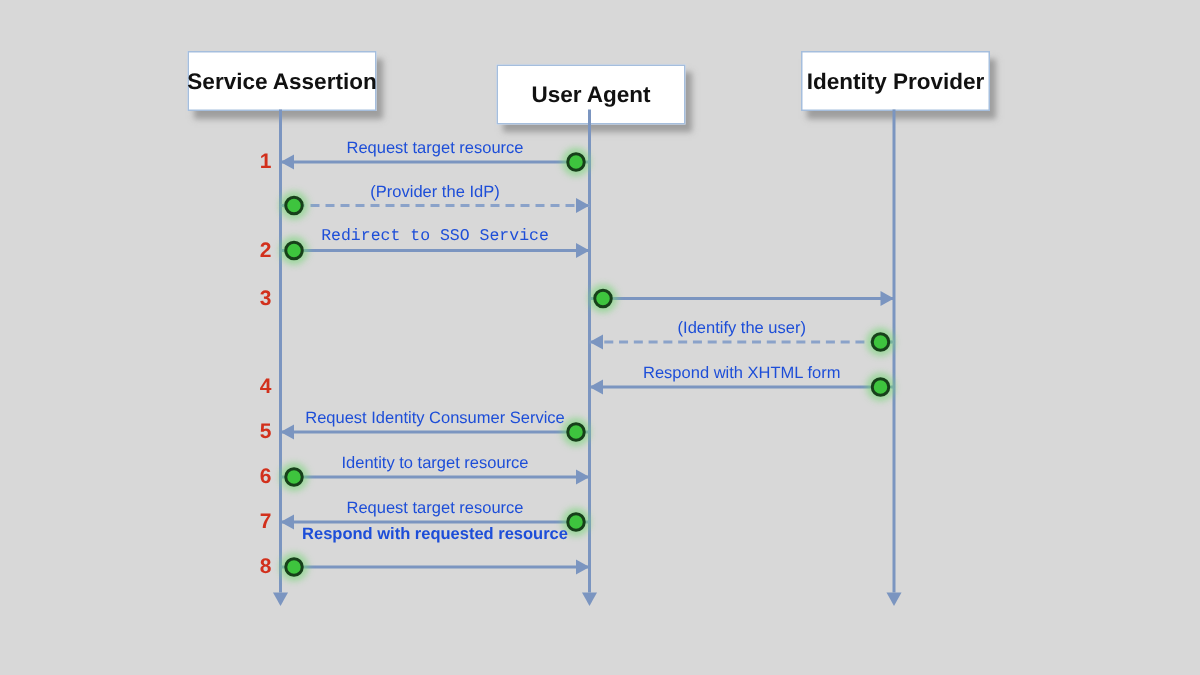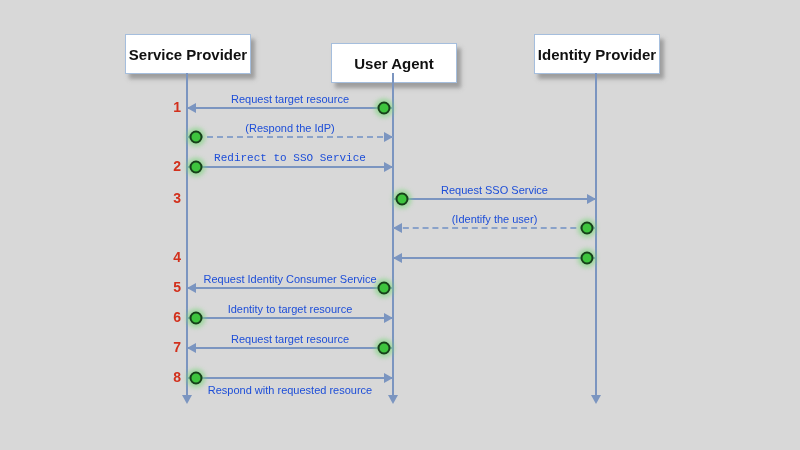--- a/index.html
+++ b/index.html
@@ -86,21 +86,21 @@
     border: 2px solid #17401a;
     box-shadow: 0 0 4px 3px rgba(120, 214, 120, 0.6);
     transform: translate(-50%, -50%);
   }
 </style>
 </head>
 <body>
 
 <div id="stage">
     <div class="actor-box" style="left: 125px; top: 34px;">
-      <div class="actor-label">Service Provider</div>
+      <div class="actor-label">Service Assertion</div>
     </div>
     <div class="lifeline" style="left: 186px; top: 73px; height: 322px;"></div>
     <div class="lifeline-arrow" style="left: 182px; top: 395px;"></div>
     <div class="actor-box" style="left: 331px; top: 43px;">
       <div class="actor-label">User Agent</div>
     </div>
     <div class="lifeline" style="left: 392px; top: 73px; height: 322px;"></div>
     <div class="lifeline-arrow" style="left: 388px; top: 395px;"></div>
     <div class="actor-box" style="left: 534px; top: 34px; text-align: right;">
       <div class="actor-label">Identity Provider</div>
@@ -109,53 +109,53 @@
     <div class="lifeline-arrow" style="left: 591px; top: 395px;"></div>
     <div class="msg-line solid" style="left: 187px; top: 107px; width: 206px;"></div>
     <div class="head-left" style="left: 187px; top: 103px;"></div>
     <div class="start-dot" style="left: 384px; top: 108px;"></div>
     <div class="msg-label" style="left: 290px; top: 105px;">Request target resource</div>
     <div class="msg-number" style="left: 181px; top: 107px;">1</div>
     <div class="msg-line dashed" style="left: 187px; top: 136px; width: 206px;"></div>
     <div class="head-left" style="left: 187px; top: 132px;"></div>
     <div class="head-right" style="left: 384px; top: 132px;"></div>
     <div class="start-dot" style="left: 196px; top: 137px;"></div>
-    <div class="msg-label" style="left: 290px; top: 134px;">(Respond the IdP)</div>
+    <div class="msg-label" style="left: 290px; top: 134px;">(Provider the IdP)</div>
     <div class="msg-line solid" style="left: 187px; top: 166px; width: 206px;"></div>
     <div class="head-right" style="left: 384px; top: 162px;"></div>
     <div class="start-dot" style="left: 196px; top: 167px;"></div>
     <div class="msg-label" style="left: 290px; top: 164px; font-family: Liberation Mono, monospace;">Redirect to SSO Service</div>
     <div class="msg-number" style="left: 181px; top: 166px;">2</div>
     <div class="msg-line solid" style="left: 393px; top: 198px; width: 203px;"></div>
     <div class="head-right" style="left: 587px; top: 194px;"></div>
     <div class="start-dot" style="left: 402px; top: 199px;"></div>
-    <div class="msg-label" style="left: 494.5px; top: 196px;">Request SSO Service</div>
     <div class="msg-number" style="left: 181px; top: 198px;">3</div>
     <div class="msg-line dashed" style="left: 393px; top: 227px; width: 203px;"></div>
     <div class="head-left" style="left: 393px; top: 223px;"></div>
     <div class="head-right" style="left: 587px; top: 223px;"></div>
     <div class="start-dot" style="left: 587px; top: 228px;"></div>
     <div class="msg-label" style="left: 494.5px; top: 225px;">(Identify the user)</div>
     <div class="msg-line solid" style="left: 393px; top: 257px; width: 203px;"></div>
     <div class="head-left" style="left: 393px; top: 253px;"></div>
     <div class="start-dot" style="left: 587px; top: 258px;"></div>
+    <div class="msg-label" style="left: 494.5px; top: 255px;">Respond with XHTML form</div>
     <div class="msg-number" style="left: 181px; top: 257px;">4</div>
     <div class="msg-line solid" style="left: 187px; top: 287px; width: 206px;"></div>
     <div class="head-left" style="left: 187px; top: 283px;"></div>
     <div class="start-dot" style="left: 384px; top: 288px;"></div>
     <div class="msg-label" style="left: 290px; top: 285px;">Request Identity Consumer Service</div>
     <div class="msg-number" style="left: 181px; top: 287px;">5</div>
     <div class="msg-line solid" style="left: 187px; top: 317px; width: 206px;"></div>
     <div class="head-right" style="left: 384px; top: 313px;"></div>
     <div class="start-dot" style="left: 196px; top: 318px;"></div>
     <div class="msg-label" style="left: 290px; top: 315px;">Identity to target resource</div>
     <div class="msg-number" style="left: 181px; top: 317px;">6</div>
     <div class="msg-line solid" style="left: 187px; top: 347px; width: 206px;"></div>
     <div class="head-left" style="left: 187px; top: 343px;"></div>
     <div class="start-dot" style="left: 384px; top: 348px;"></div>
     <div class="msg-label" style="left: 290px; top: 345px;">Request target resource</div>
     <div class="msg-number" style="left: 181px; top: 347px;">7</div>
     <div class="msg-line solid" style="left: 187px; top: 377px; width: 206px;"></div>
     <div class="head-right" style="left: 384px; top: 373px;"></div>
     <div class="start-dot" style="left: 196px; top: 378px;"></div>
-    <div class="msg-label" style="left: 290px; top: 396px;">Respond with requested resource</div>
+    <div class="msg-label" style="left: 290px; top: 362px; font-weight: bold;">Respond with requested resource</div>
     <div class="msg-number" style="left: 181px; top: 377px;">8</div>
   </div>
 
 </body></html>

